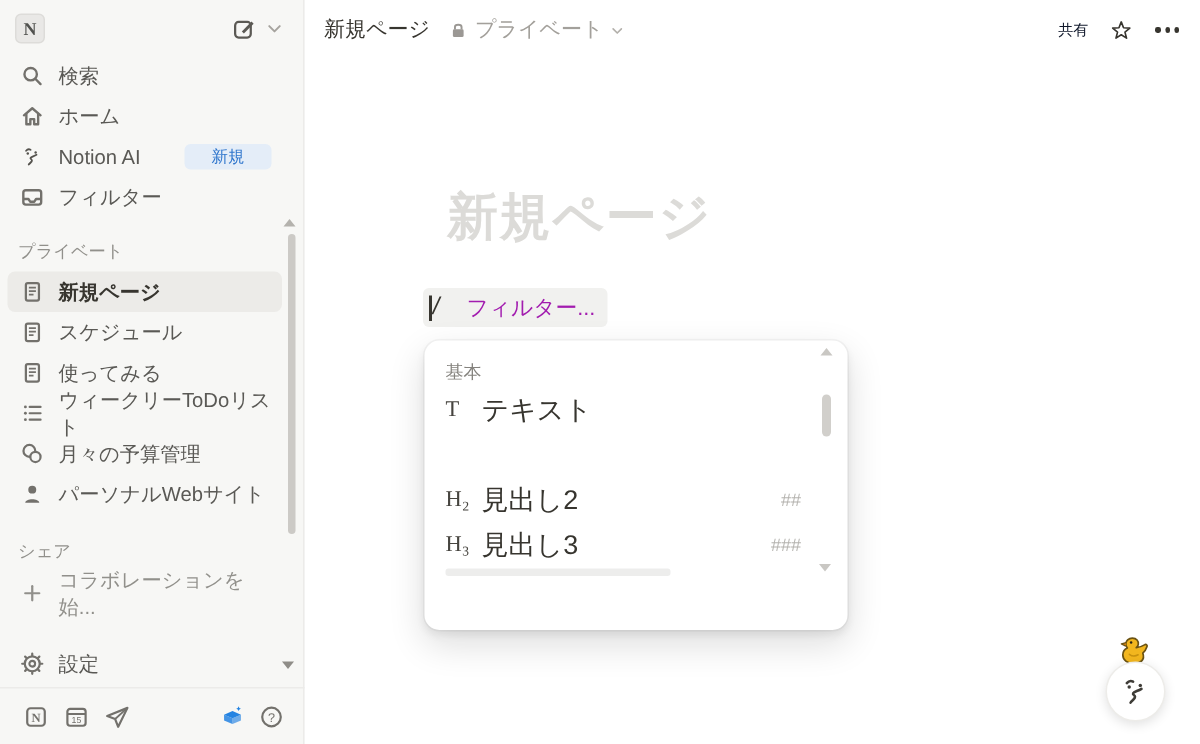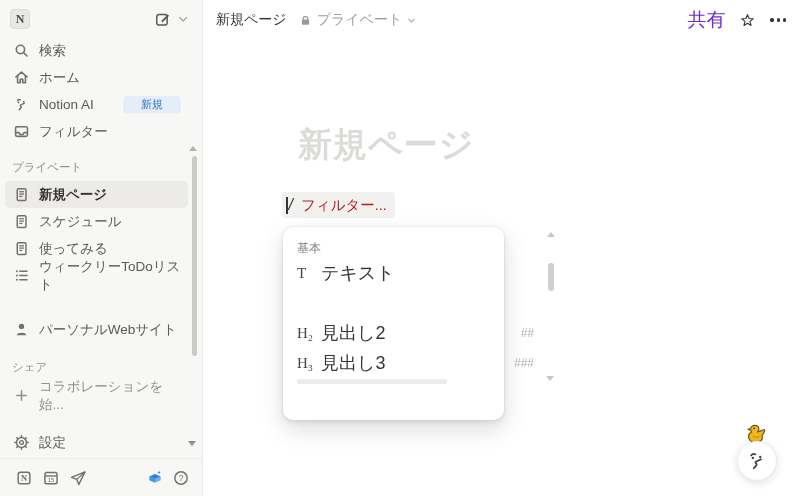--- a/index.html
+++ b/index.html
@@ -27,33 +27,33 @@
   .tri { width:0; height:0; position:absolute; }
   .tri.up   { border-left:4px solid transparent; border-right:4px solid transparent; border-bottom:5px solid #B4B2AD; }
   .tri.down { border-left:4px solid transparent; border-right:4px solid transparent; border-top:5px solid #8F8D88; }
 
   
   .topbar { position:absolute; left:204px; top:0; width:596px; height:40px; background:#fff; display:flex; align-items:center; }
   .crumb { margin-left:12px; font-size:14px; color:#37352F; }
   .privacy { display:flex; align-items:center; margin-left:12px; color:#A3A09B; font-size:14px; }
   .privacy .icn { margin-right:5px; display:flex; }
   .tb-right { margin-left:auto; margin-right:14px; display:flex; align-items:center; gap:14px; }
-  .share-btn { font-size:19px; color:#6d28d9;font-family:Liberation Mono, monospace; }
+  .share-btn { font-size:10px; color:#0f172a;font-family:Liberation Mono, monospace; }
   .dots { display:flex; gap:3px; }
   .dots i { width:3.2px; height:3.2px; background:#37352F; border-radius:50%; }
 
   
   .page-title { position:absolute; left:298px; top:122px; font-size:34px; font-weight:bold; color:#DCDBD8; letter-spacing:1px; }
   .slash-chip { position:absolute; left:282px; top:192px; height:26px; background:#F1F1EF; border-radius:4px; display:flex; align-items:center; padding:0 8px 0 4px; }
   .caret-bar { width:1.5px; height:17px; background:#37352F; margin-right:1px; }
   .slash-char { font-size:16px; color:#37352F; font-style:italic; }
-  .slash-ph { font-size:14.5px; color:#b91c1c; margin-left:8px; }
-
-  
-  .popup { position:absolute; left:283px; top:227px; width:221px; height:193px; background:#fff; border-radius:10px;
+  .slash-ph { font-size:14.5px; color:#a21caf; margin-left:18px; }
+
+  
+  .popup { position:absolute; left:283px; top:227px; width:282px; height:193px; background:#fff; border-radius:10px;
            box-shadow:0 0 0 1px rgba(15,15,15,0.04), 0 3px 6px rgba(15,15,15,0.07), 0 9px 24px rgba(15,15,15,0.14); }
   .popup-scroll { position:absolute; left:0; top:0; width:277px; height:159px; overflow:hidden; border-radius:10px 10px 0 0; }
   .menu-sec { position:absolute; left:14px; top:13px; font-size:12px; color:#84827D; }
   .menu-item { position:absolute; left:5px; width:255px; height:30px; display:flex; align-items:center; padding:0 9px; border-radius:5px; cursor:pointer; }
   .menu-item .mi-icon { width:24px; text-align:left; font-family:"Liberation Serif",serif; font-size:15px; color:#46443F; flex:none; }
   .menu-item .mi-label { font-size:18px; color:#37352F; }
   .menu-item .mi-short { margin-left:auto; font-size:12px; color:#B5B3AF; }
   .clipped-row { position:absolute; left:14px; top:152px; width:150px; height:5px; background:#D8D7D4; opacity:.45; border-radius:2px; }
   .pp-thumb { position:absolute; left:265px; top:36px; width:6px; height:28px; background:#D1CFCB; border-radius:3px; }
   .popup-footer { position:absolute; left:0; top:159px; width:277px; height:34px; border-top:1px solid #EFEEEC; display:flex; align-items:center; padding:0 14px; }
@@ -173,20 +173,29 @@
             <circle cx="3.7" cy="4" r="0.9" fill="#73716C"></circle>
             <circle cx="3.7" cy="8" r="0.9" fill="#73716C"></circle>
             <circle cx="3.7" cy="12" r="0.9" fill="#73716C"></circle>
             <line x1="6.4" y1="4" x2="13.2" y2="4" stroke="#73716C" stroke-width="1.4" stroke-linecap="round"></line>
             <line x1="6.4" y1="8" x2="13.2" y2="8" stroke="#73716C" stroke-width="1.4" stroke-linecap="round"></line>
             <line x1="6.4" y1="12" x2="13.2" y2="12" stroke="#73716C" stroke-width="1.4" stroke-linecap="round"></line>
           </svg>
       </span>
       <span>ウィークリーToDoリスト</span>
     </div>
+    <div class="sitem" style="top:289px">
+      <span class="icn">
+        <svg width="17" height="17" viewBox="0 0 16 16">
+            <circle cx="6.2" cy="6.2" r="3.7" fill="none" stroke="#73716C" stroke-width="1.4"></circle>
+            <circle cx="10" cy="10" r="3.2" fill="#F7F7F5" stroke="#73716C" stroke-width="1.4"></circle>
+          </svg>
+      </span>
+      <span>月々の予算管理</span>
+    </div>
     <div class="sitem" style="top:316px">
       <span class="icn">
         <svg width="17" height="17" viewBox="0 0 16 16">
             <circle cx="8" cy="5.1" r="2.5" fill="#73716C"></circle>
             <path d="M3.6 13.4 C3.6 10.4 12.4 10.4 12.4 13.4 Z" fill="#73716C"></path>
           </svg>
       </span>
       <span>パーソナルWebサイト</span>
     </div>
 

